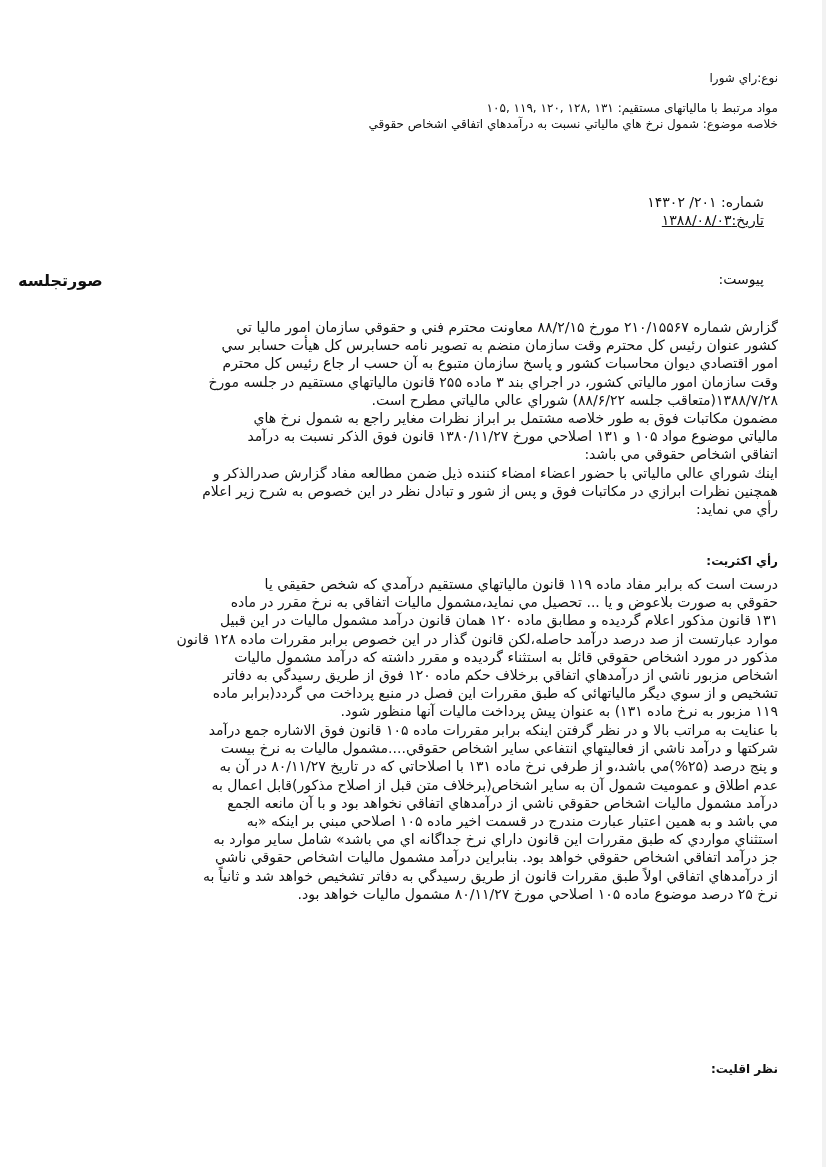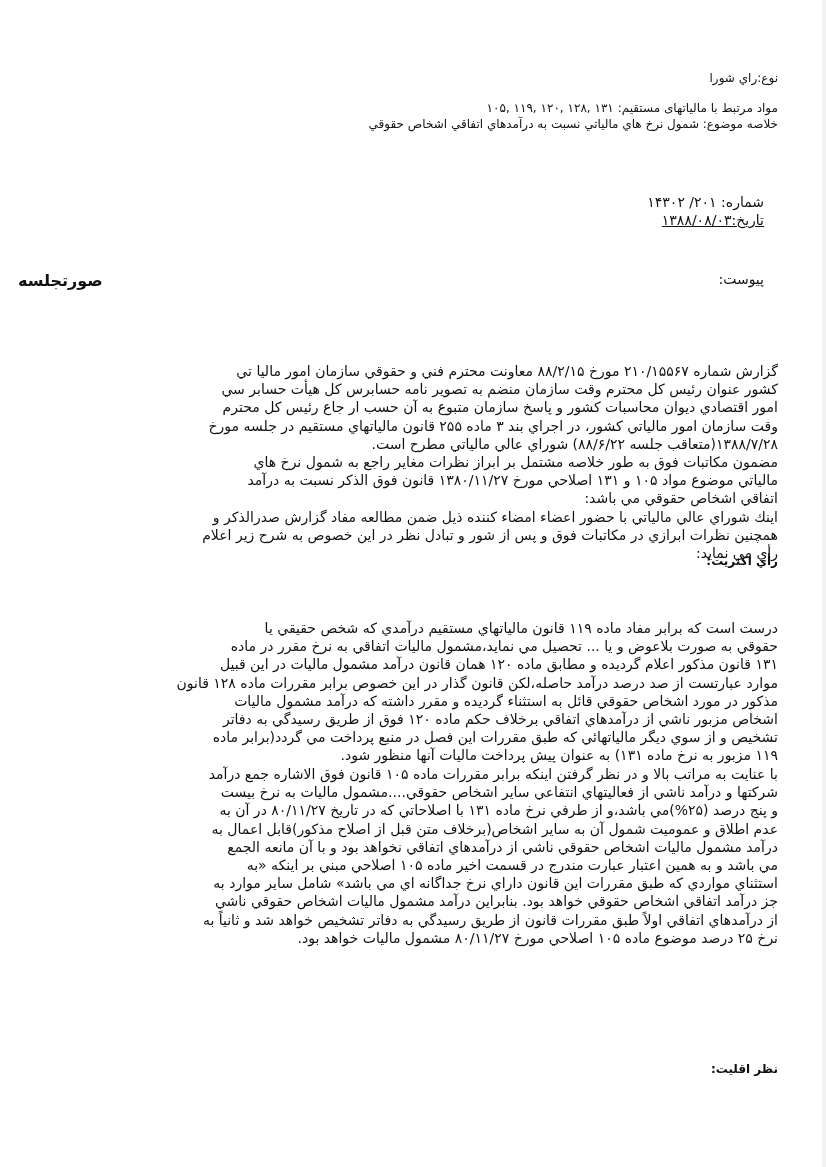--- a/index.html
+++ b/index.html
@@ -5,21 +5,21 @@
   html, body { margin: 0; padding: 0; background: #ffffff; }
   body { width: 826px; height: 1167px; position: relative; overflow: hidden;
          font-family: "DejaVu Sans", sans-serif; color: #111; }
   .page { position: absolute; left: 0; top: 0; width: 826px; height: 1167px; direction: rtl; }
   .abs { position: absolute; right: 48px; text-align: right; white-space: nowrap; }
   .small { font-size: 12px; line-height: 16px; margin-left: 36px; }
   .meta { font-size: 14px; line-height: 17px; }
   .title { position: absolute; left: 18px; right: 0; top: 271px; text-align: left;
            font-size: 16px; font-weight: bold; }
   .para { position: absolute; right: 48px; left: 50px; font-size: 14px; line-height: 18.2px;
-          text-align: justify; text-align-last: right; margin-top: 44px; }
+          text-align: justify; text-align-last: right; }
   .heading { position: absolute; right: 48px; font-size: 12px; font-weight: bold; }
   .names { position: absolute; right: 48px; left: 50px; font-size: 15px; font-weight: bold;
            line-height: 21px; text-align: justify; text-align-last: right; }
   .line { display: block; white-space: nowrap; }
   .edge { position: absolute; right: 0; top: 0; width: 4px; height: 1167px; background: #f2f2f2; }
 </style>
 </head>
 <body>
 
 <div class="page">

